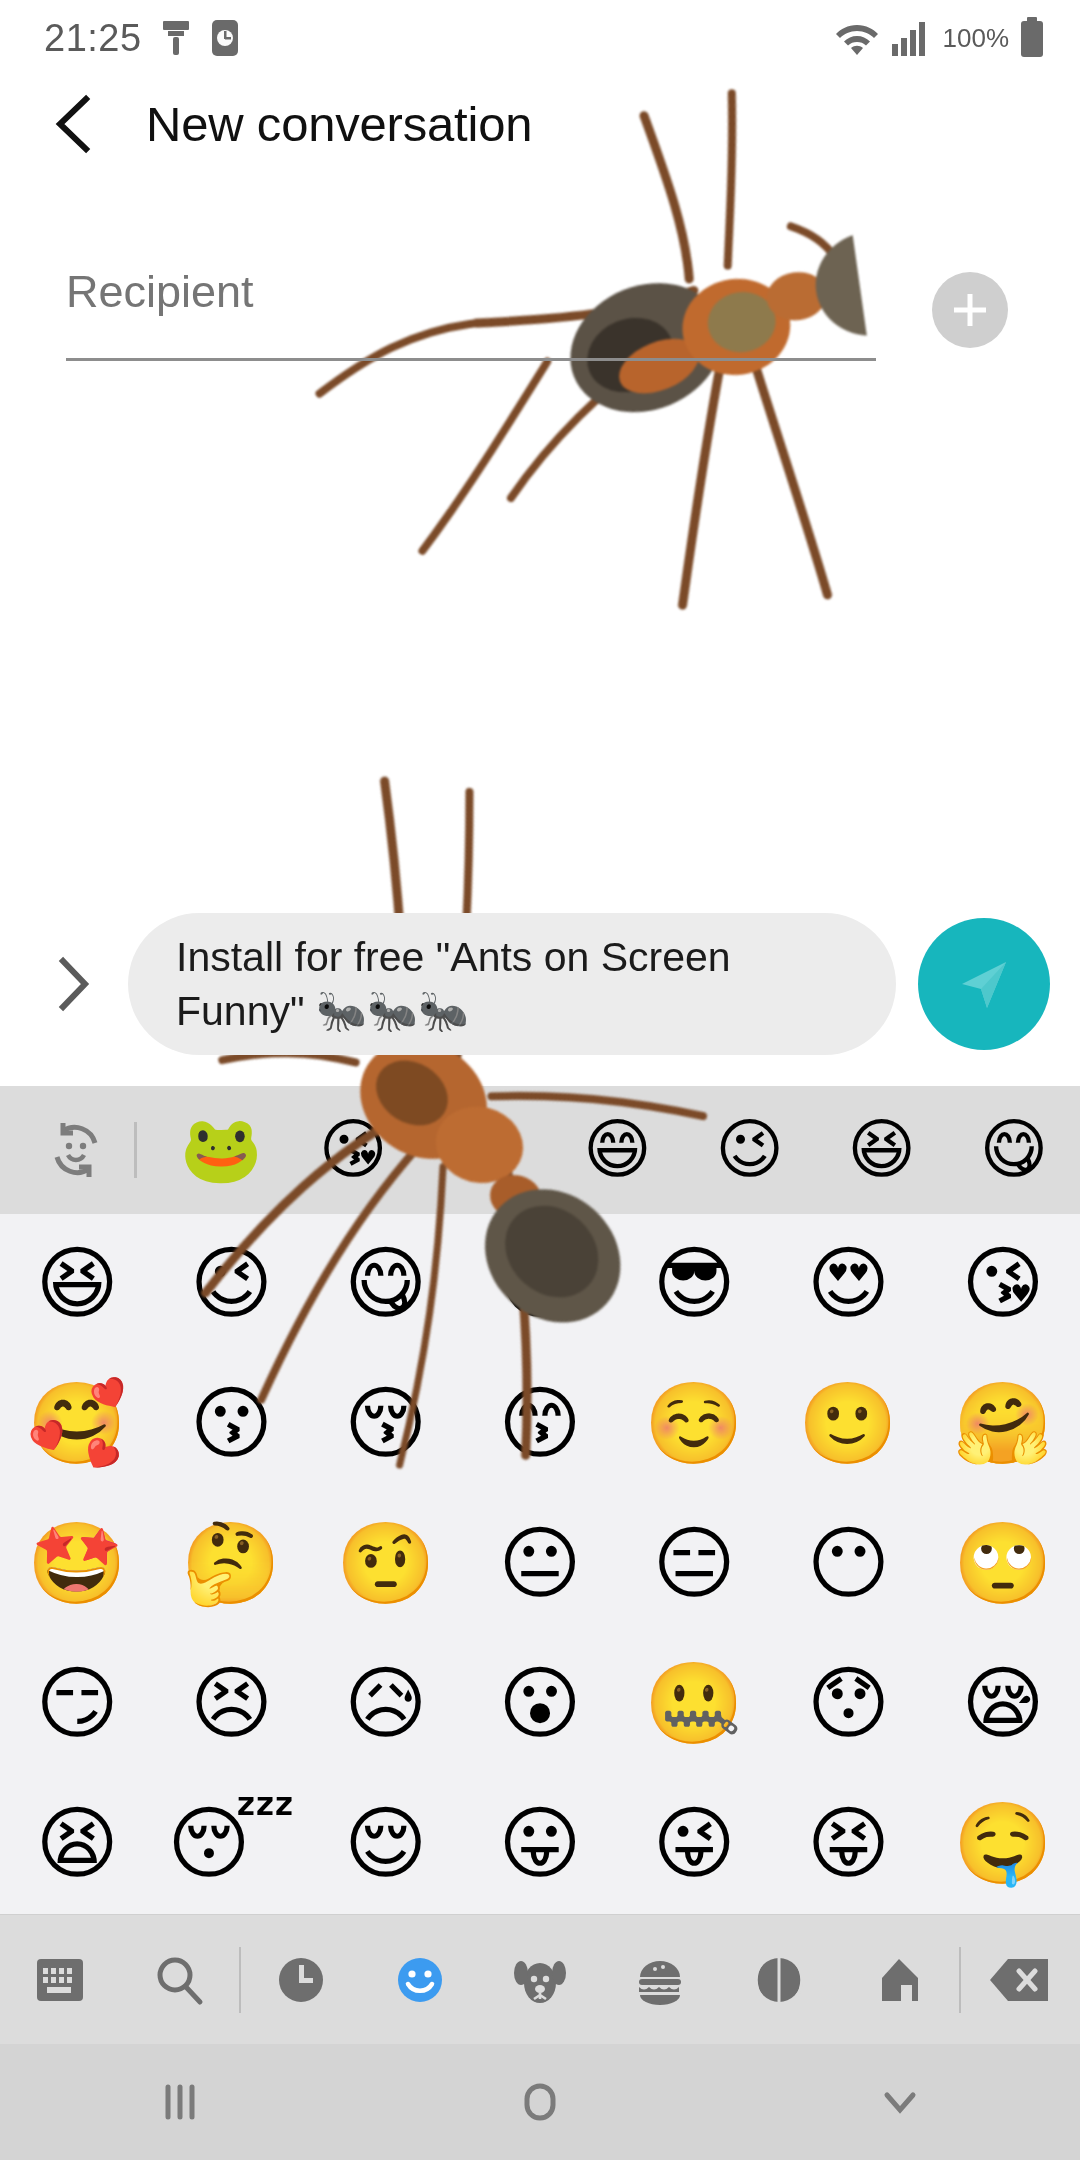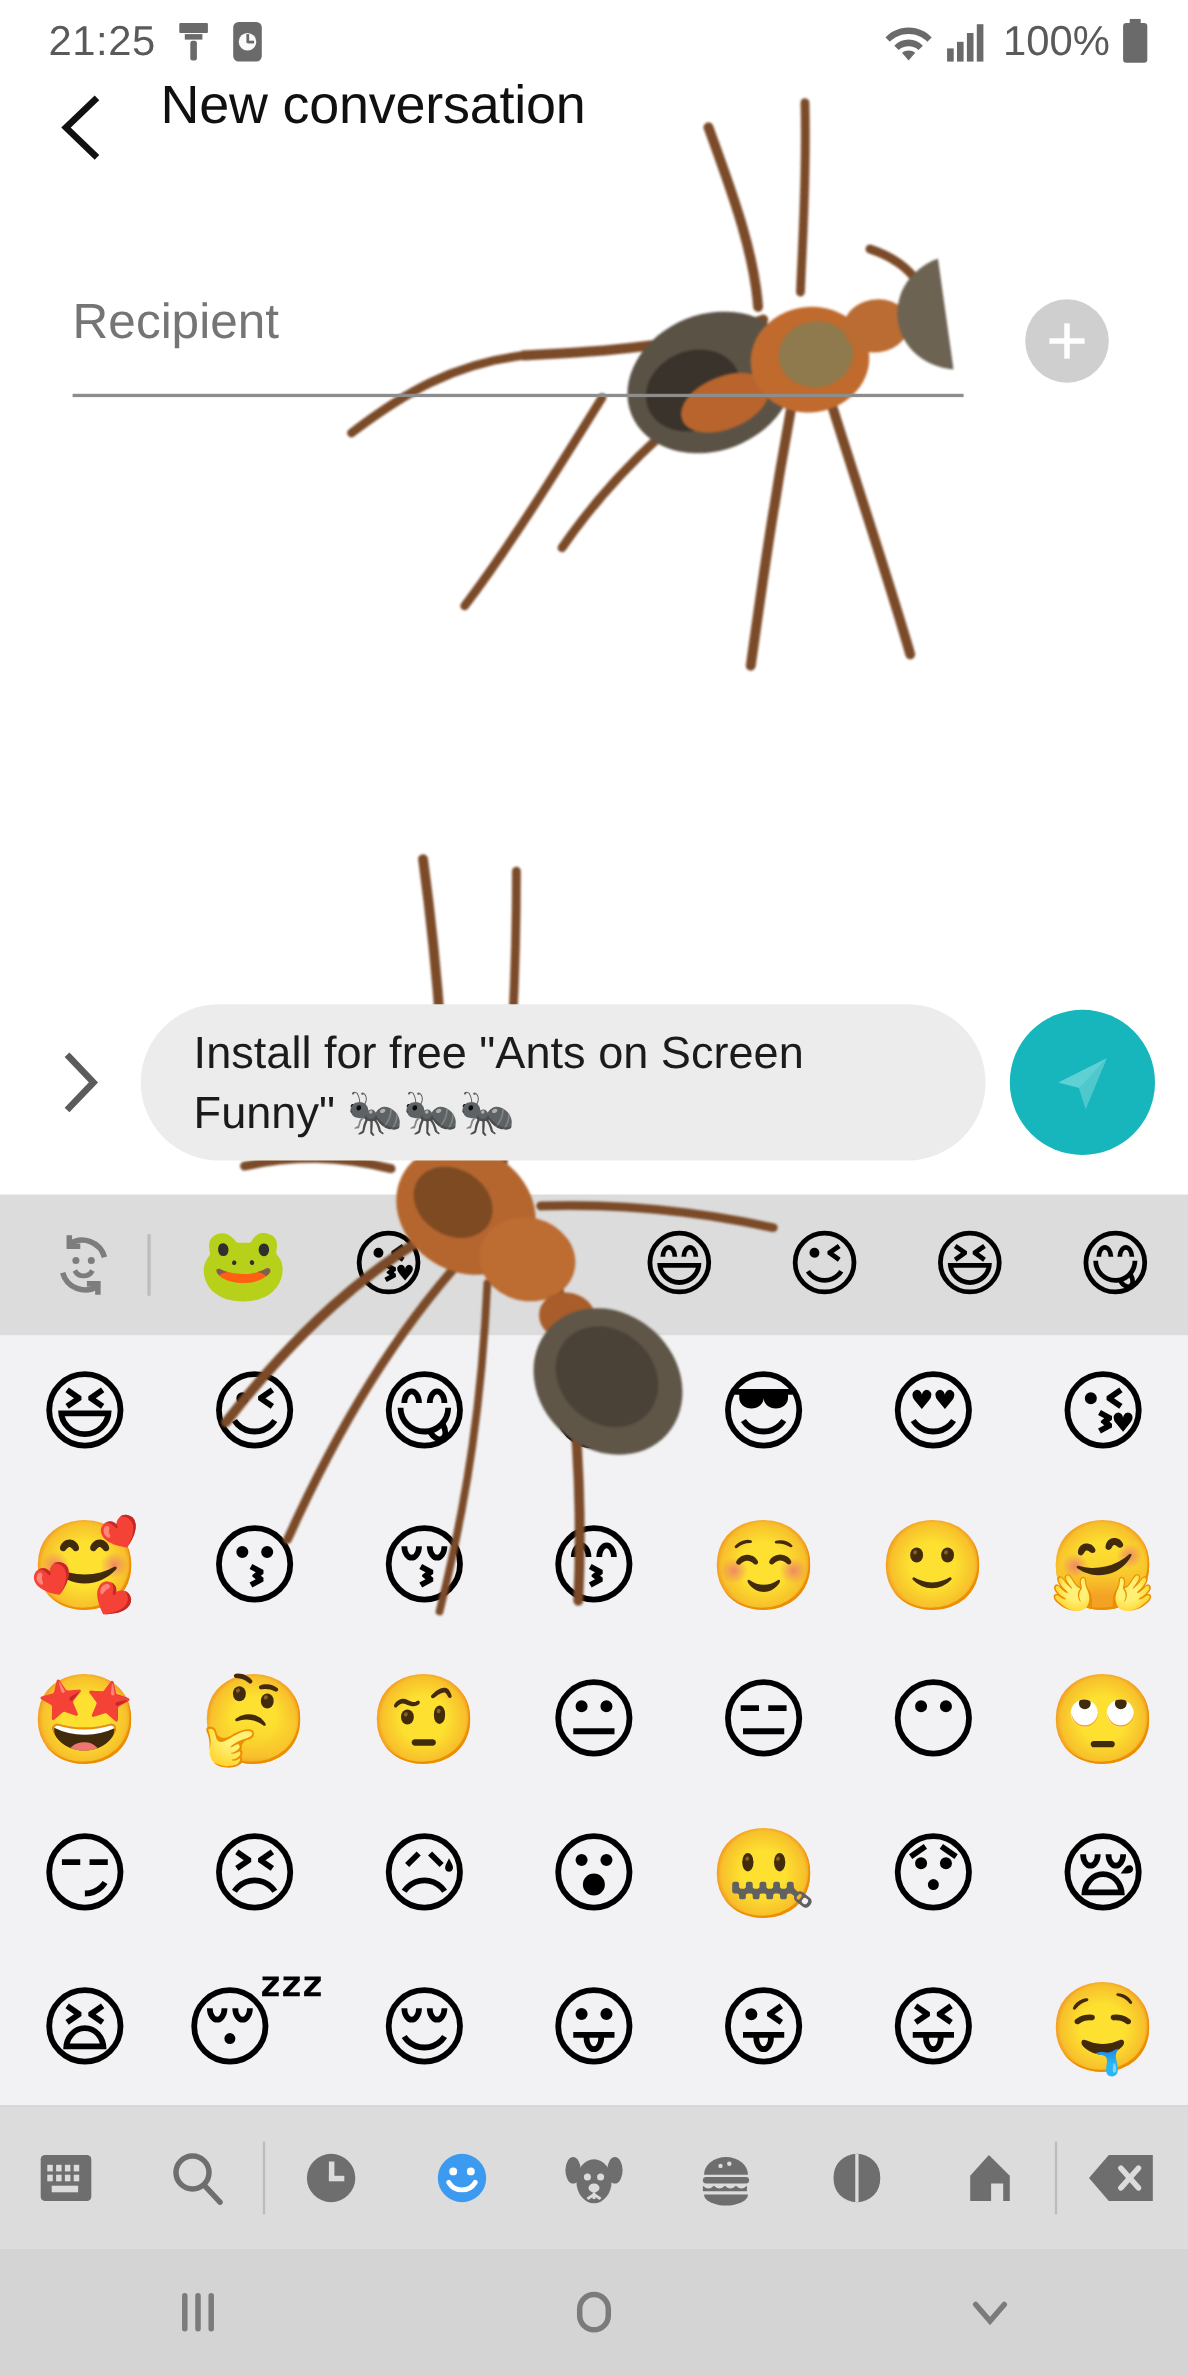--- a/index.html
+++ b/index.html
@@ -21,28 +21,28 @@
     position: absolute; top: 4px; left: 0;
     width: 1080px; height: 68px;
     display: flex; align-items: center;
     justify-content: space-between;
     padding: 0 34px 0 44px;
     z-index: 40;
   }
   .sb-left { display: flex; align-items: center; gap: 17px; }
   .sb-time { font-size: 38px; color: #5a5a5a; letter-spacing: .5px; }
   .sb-right { display: flex; align-items: center; gap: 9px; }
-  .sb-batt-txt { font-size: 38px; color: #5a5a5a; margin-left: 6px; letter-spacing: 0; }
+  .sb-batt-txt { font-size: 26px; color: #5a5a5a; margin-left: 6px; letter-spacing: 0; }
   .icon-grey { fill: #6a6a6a; }
 
   
   .appbar {
     position: absolute; top: 68px; left: 0;
     width: 952px; height: 112px;
-    display: flex; 
+    display: flex; align-items: center;
     z-index: 30;
   }
   .back-btn {
     width: 96px; height: 96px;
     display: flex; align-items: center; justify-content: center;
     margin-left: 26px;
   }
   .appbar-title {
     font-size: 49px; color: #101010; margin-left: 24px;
     letter-spacing: -.2px;

